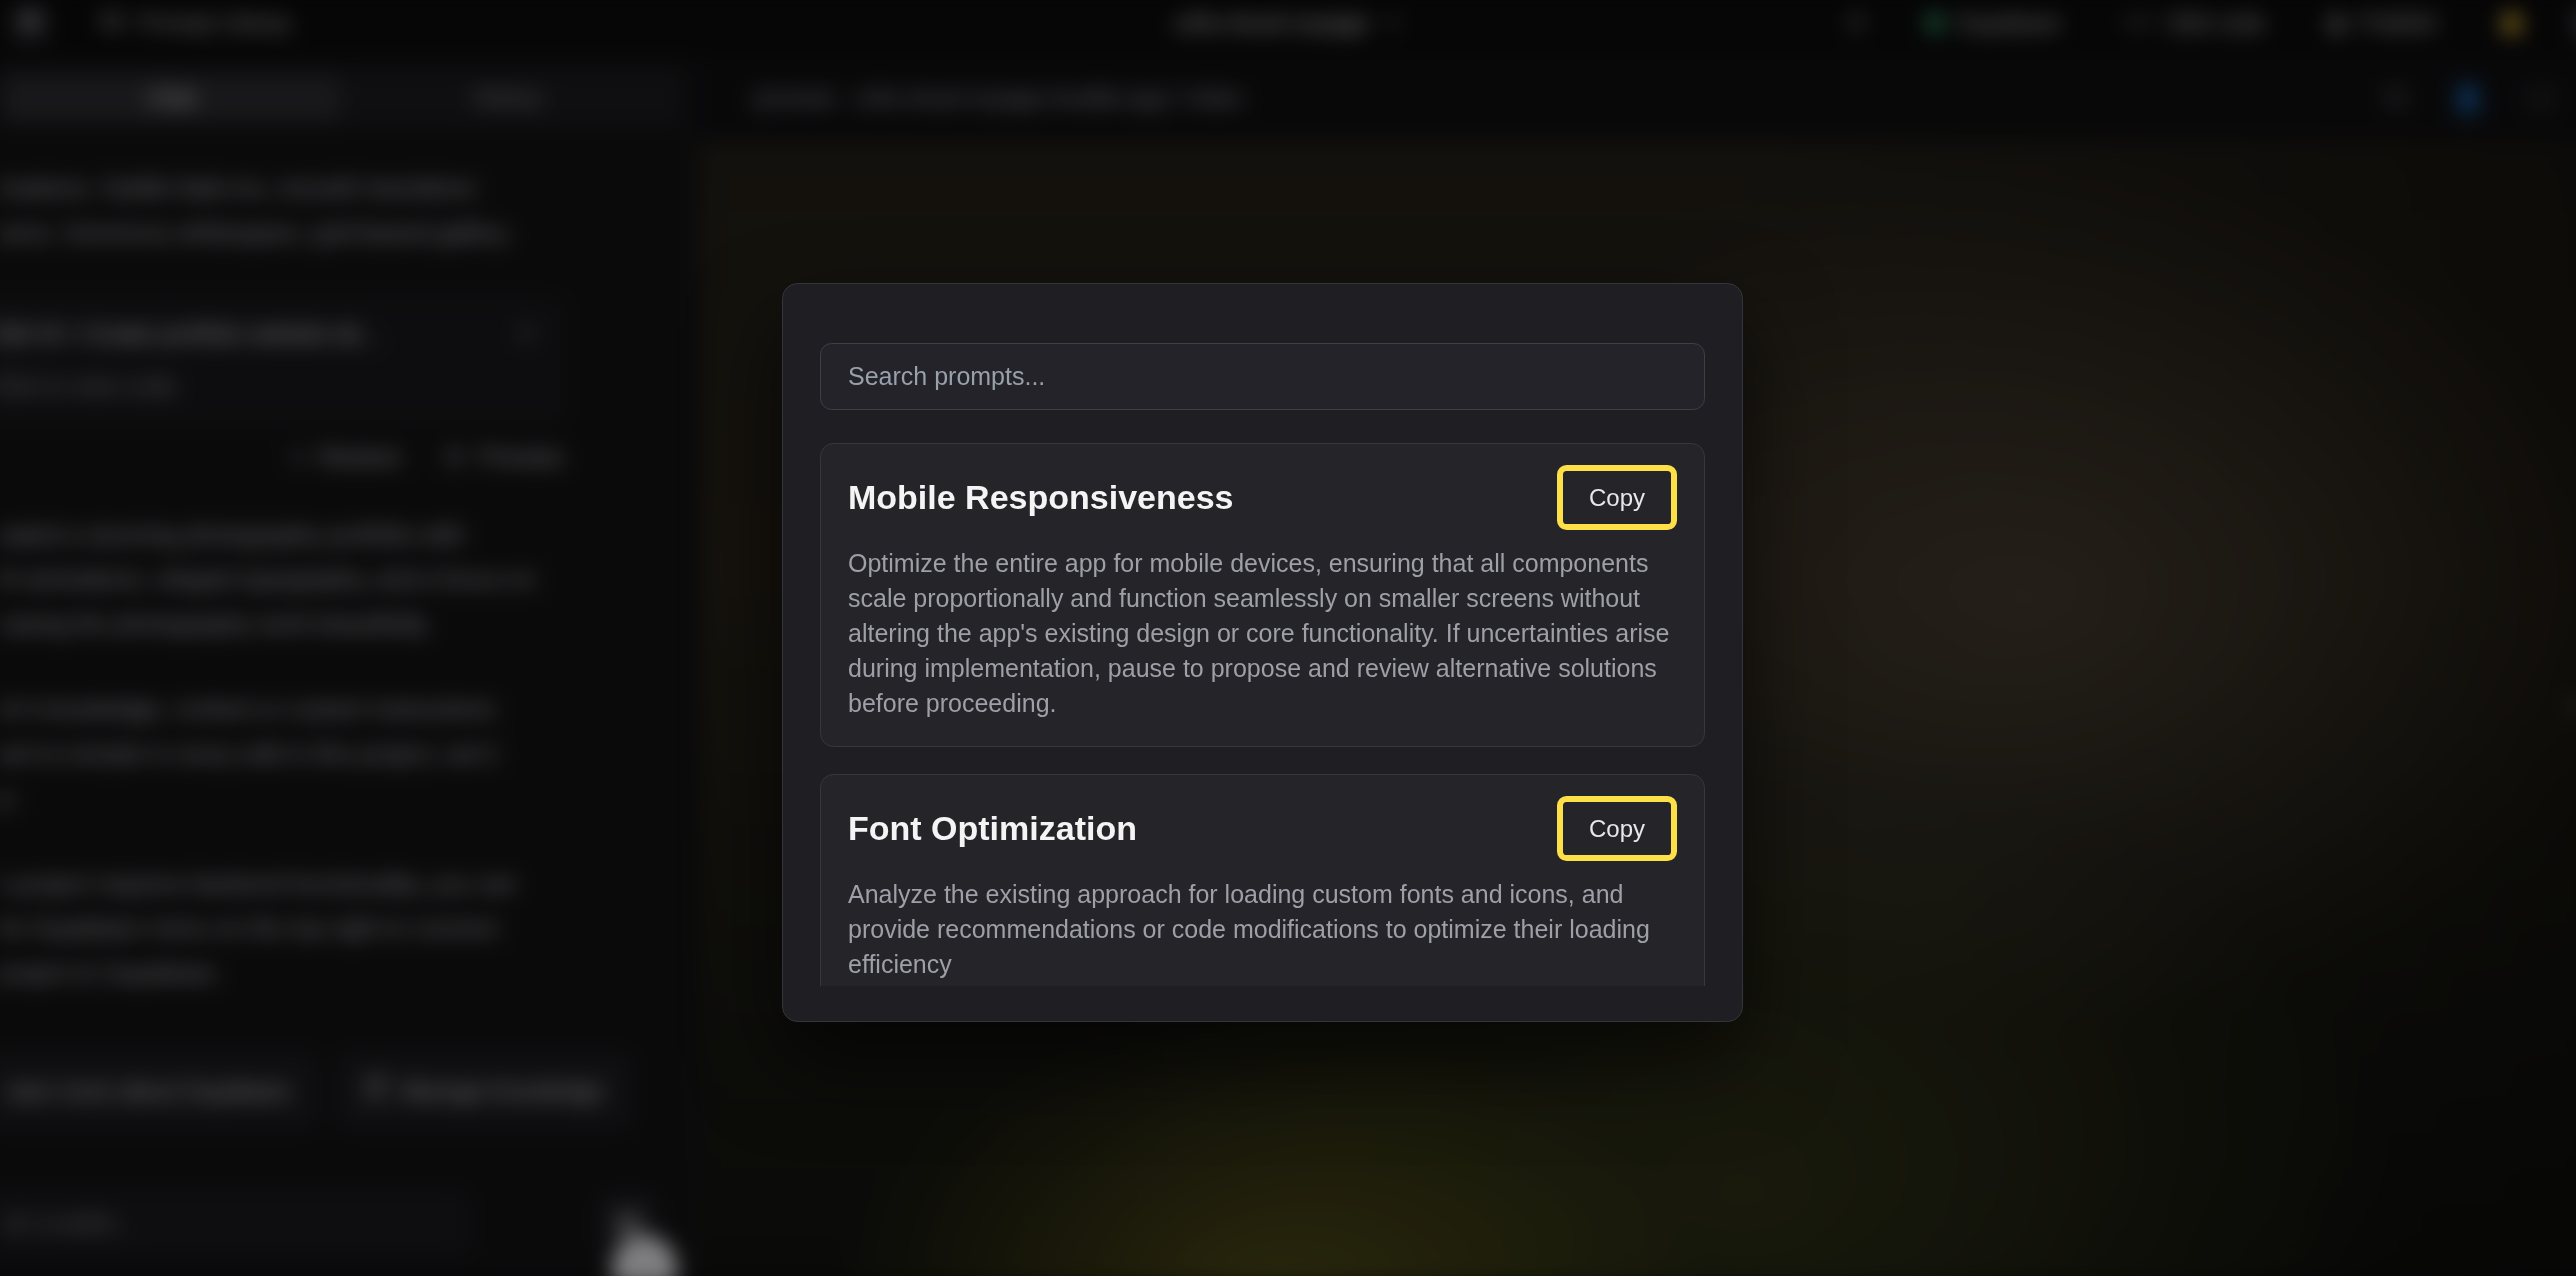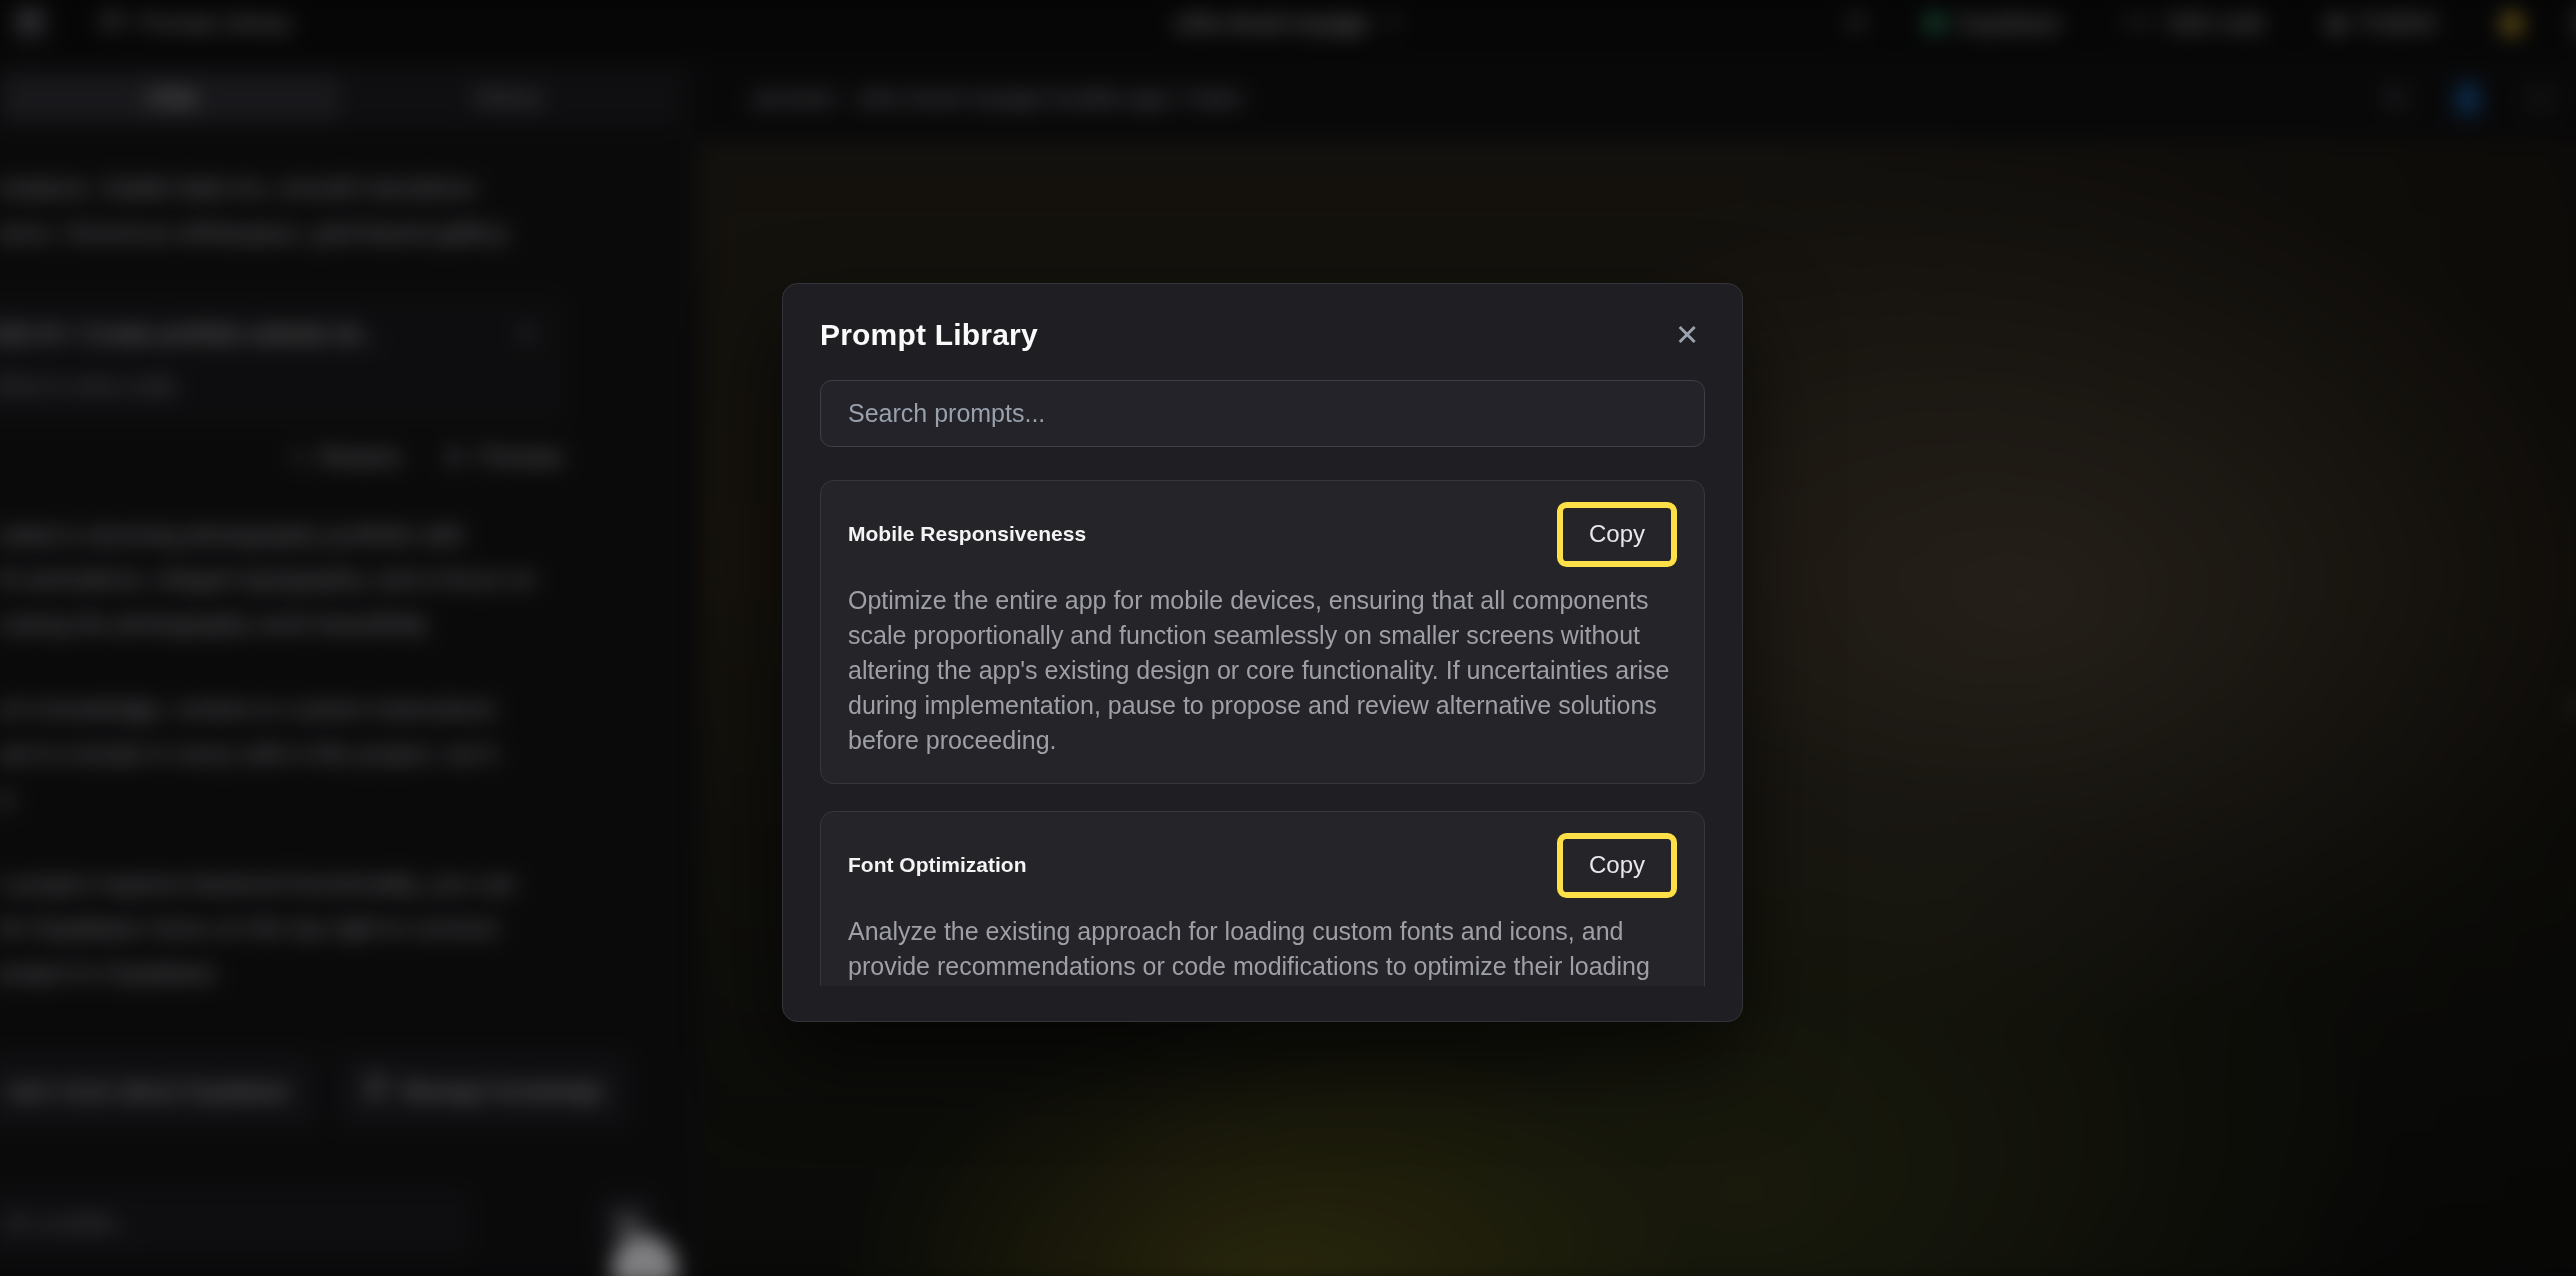--- a/index.html
+++ b/index.html
@@ -78,21 +78,21 @@
   .modal-head { display:flex; align-items:center; justify-content:space-between; }
   .modal-title { font-size:30px; font-weight:700; color:#fafafa; letter-spacing:0.2px; }
   .modal-close { color:#9ca3af; font-size:29px; line-height:29px; padding:3.9px 5.8px; cursor:pointer; }
   .search { margin-top:26px; width:100%; height:67px; background:#232329; border:1px solid #3f3f46;
             border-radius:11.6px; padding:0 27px; font-size:25px; color:#e4e4e7; outline:none;
             font-family:"Liberation Sans","DejaVu Sans",sans-serif; }
   .search::placeholder { color:#98a0ac; }
   .prompt-list { margin-top:33px; flex:1; overflow:hidden; display:flex; flex-direction:column; gap:27px; }
   .pcard { background:#242429; border:1px solid #37373d; border-radius:13.5px; padding:21px 27px 25px 27px; flex-shrink:0; }
   .pcard-head { display:flex; align-items:center; justify-content:space-between; }
-  .pcard-title { font-size:21px; font-weight:700; color:#f4f4f5; }
+  .pcard-title { font-size:34px; font-weight:700; color:#f4f4f5; }
   .copy-btn { background:transparent; border:6px solid #fde047; border-radius:9.6px; padding:12.5px 26px;
               font-size:24px; color:#e8e8ea; font-family:"Liberation Sans","DejaVu Sans",sans-serif; cursor:pointer; }
   .pcard-body { margin-top:16px; font-size:25px; line-height:35px; color:#9f9fa7; max-width:895px; }
 </style>
 </head>
 <body>
 
 <div class="app">
 
   <div class="topbar">
@@ -215,24 +215,20 @@
     <div class="photo">
       <span class="edge-chev">›</span>
     </div>
   </div>
 
 </div>
 
 <div class="backdrop"></div>
 
 <div class="modal">
-  <div class="modal-head">
-    <div class="modal-title">Prompt Library</div>
-    <div class="modal-close">✕</div>
-  </div>
 
   <input class="search" type="text" placeholder="Search prompts..." style="">
 
   <div class="prompt-list">
 
     <div class="pcard">
       <div class="pcard-head">
         <div class="pcard-title">Mobile Responsiveness</div>
         <button class="copy-btn">Copy</button>
       </div>

